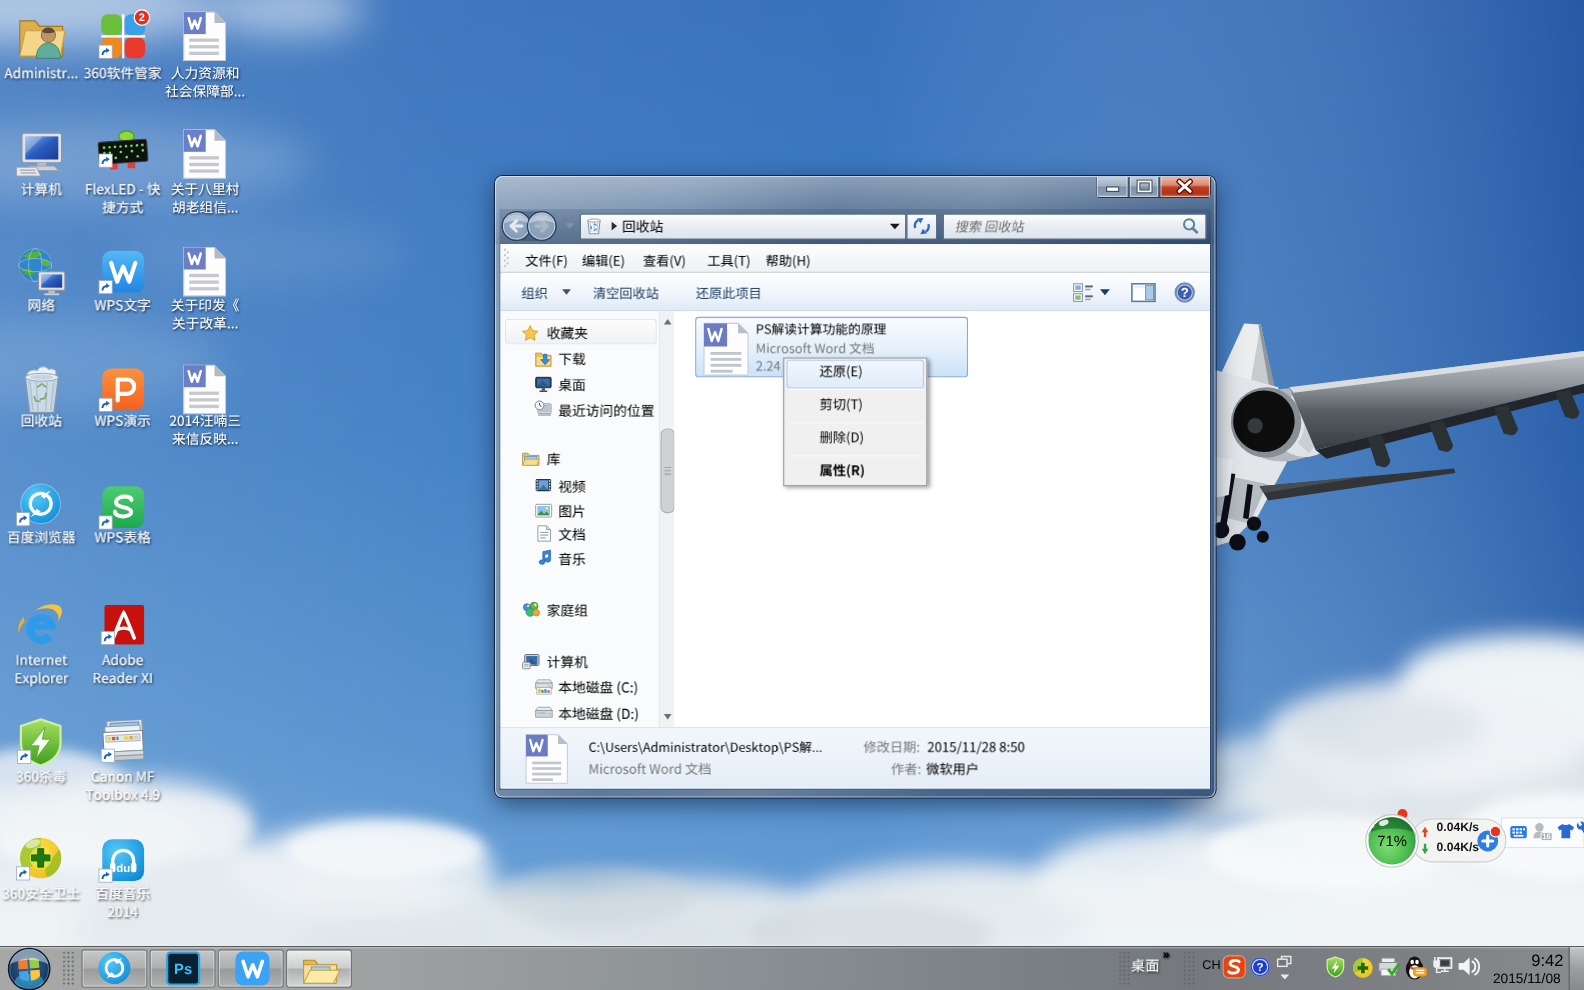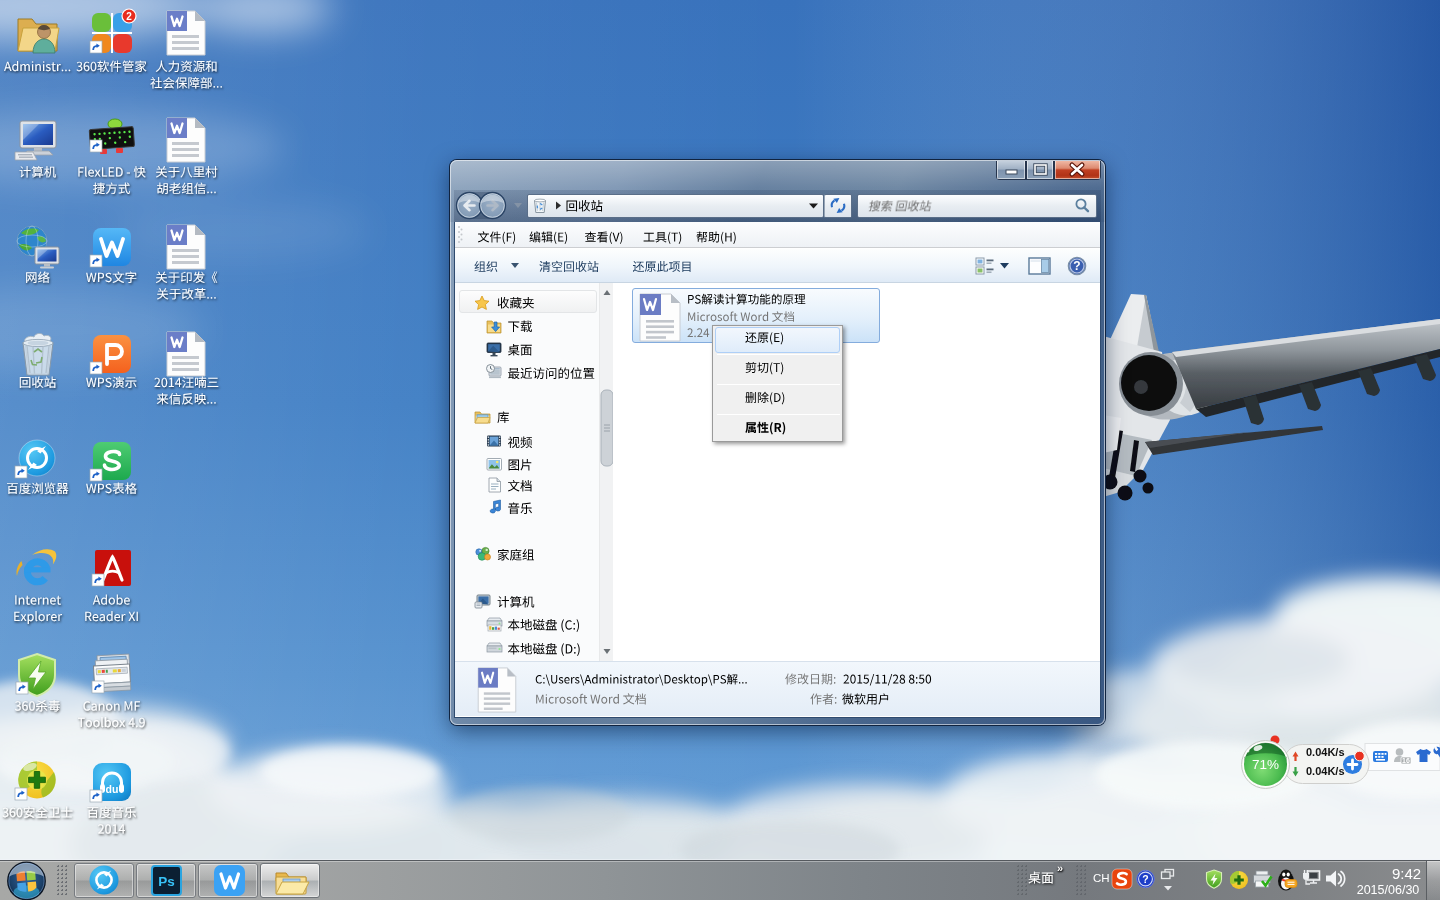--- a/index.html
+++ b/index.html
@@ -43,21 +43,21 @@
  background:linear-gradient(to right,#a7a8a6 0%,#a2a4a4 20%,#8f9497 42%,#7e8489 60%,#75797e 75%,#7e8184 90%,#8a8c8e 100%);
  border-top:1px solid #55595e;box-shadow:inset 0 1px 0 rgba(255,255,255,.35)}
 #tbar:before{content:"";position:absolute;left:0;top:-2px;width:1440px;height:1px;background:rgba(240,244,248,.6)}
 .tbtn{position:absolute;top:2px;width:60px;height:35px;border:1px solid #777b80;border-radius:3px;
  background:linear-gradient(to bottom,rgba(255,255,255,.38),rgba(255,255,255,.10) 48%,rgba(80,85,92,.14) 52%,rgba(255,255,255,.14));
  box-shadow:inset 0 0 0 1px rgba(255,255,255,.45)}
 .tbtn.on{background:linear-gradient(to bottom,rgba(255,255,255,.8),rgba(255,255,255,.45) 48%,rgba(190,200,208,.35) 52%,rgba(255,255,255,.55));border-color:#6e7378}
 .grip{position:absolute;top:4px;width:11px;height:32px;background-image:radial-gradient(circle at 1.2px 1.2px,#60646a .9px,rgba(0,0,0,0) 1px);background-size:4px 4px;background-position:0 0;opacity:.85}
 
 .lt{position:absolute;color:#000;font-size:12px;white-space:pre}
-.white{color:#ffffff}
+.white{color:#000000}
 .shad{text-shadow:0 1px 2px rgba(0,0,0,.9),1px 1px 2px rgba(0,0,0,.75)}
 </style></head>
 <body>
 <svg id="wall" width="1440" height="900" viewBox="0 0 1440 900">
 <defs>
 <linearGradient id="sky" x1="0" y1="0" x2="0" y2="1">
  <stop offset="0" stop-color="#3872bc"></stop>
         <stop offset=".45" stop-color="#3f7ec4"></stop>
  <stop offset=".75" stop-color="#5390ce"></stop>
         <stop offset="1" stop-color="#6ea4da"></stop>
@@ -954,16 +954,16 @@
 <path transform="translate(535.0 683.5)" d="M4.3 0.1C5.4 0.1 6.3 -0.3 6.9 -1.1L6.3 -1.7C5.8 -1.1 5.2 -0.8 4.4 -0.8C2.8 -0.8 1.8 -2.1 1.8 -4.2C1.8 -6.3 2.8 -7.6 4.4 -7.6C5.1 -7.6 5.7 -7.3 6.1 -6.9L6.7 -7.5C6.2 -8.1 5.4 -8.6 4.4 -8.6C2.3 -8.6 0.7 -6.9 0.7 -4.2C0.7 -1.5 2.2 0.1 4.3 0.1ZM8.9 -4.5C9.3 -4.5 9.7 -4.8 9.7 -5.3C9.7 -5.8 9.3 -6.1 8.9 -6.1C8.5 -6.1 8.2 -5.8 8.2 -5.3C8.2 -4.8 8.5 -4.5 8.9 -4.5ZM8.9 0.1C9.3 0.1 9.7 -0.2 9.7 -0.6C9.7 -1.1 9.3 -1.4 8.9 -1.4C8.5 -1.4 8.2 -1.1 8.2 -0.6C8.2 -0.2 8.5 0.1 8.9 0.1ZM14.1 2.1L14.9 2.1L11.5 -9.1L10.7 -9.1ZM19.2 0.1C20.9 0.1 22.2 -0.8 22.2 -3.5L22.2 -8.4L21.2 -8.4L21.2 -3.4C21.2 -1.4 20.3 -0.8 19.2 -0.8C18.1 -0.8 17.2 -1.4 17.2 -3.4L17.2 -8.4L16.2 -8.4L16.2 -3.5C16.2 -0.8 17.5 0.1 19.2 0.1ZM26 0.1C27.5 0.1 28.3 -0.7 28.3 -1.7C28.3 -2.9 27.3 -3.3 26.4 -3.6C25.7 -3.9 25 -4.1 25 -4.7C25 -5.2 25.4 -5.6 26.2 -5.6C26.8 -5.6 27.2 -5.3 27.6 -5L28.1 -5.7C27.7 -6.1 27 -6.4 26.2 -6.4C24.8 -6.4 24 -5.6 24 -4.6C24 -3.6 25 -3.2 25.9 -2.8C26.6 -2.6 27.3 -2.3 27.3 -1.6C27.3 -1.1 26.9 -0.7 26.1 -0.7C25.3 -0.7 24.8 -1 24.2 -1.4L23.7 -0.7C24.3 -0.2 25.1 0.1 26 0.1ZM32.3 0.1C33.1 0.1 33.8 -0.1 34.4 -0.5L34 -1.2C33.5 -0.9 33 -0.7 32.4 -0.7C31.2 -0.7 30.4 -1.5 30.3 -2.9L34.6 -2.9C34.6 -3 34.6 -3.2 34.6 -3.5C34.6 -5.3 33.7 -6.4 32.1 -6.4C30.7 -6.4 29.3 -5.2 29.3 -3.1C29.3 -1.1 30.6 0.1 32.3 0.1ZM30.3 -3.6C30.5 -4.9 31.2 -5.6 32.1 -5.6C33.1 -5.6 33.7 -4.9 33.7 -3.6ZM36.1 0L37.2 0L37.2 -4C37.6 -5.1 38.2 -5.5 38.8 -5.5C39 -5.5 39.2 -5.4 39.4 -5.4L39.6 -6.3C39.4 -6.4 39.2 -6.4 38.9 -6.4C38.2 -6.4 37.6 -5.9 37.1 -5.1L37.1 -5.1L37 -6.2L36.1 -6.2ZM42.2 0.1C43.7 0.1 44.5 -0.7 44.5 -1.7C44.5 -2.9 43.5 -3.3 42.6 -3.6C41.9 -3.9 41.3 -4.1 41.3 -4.7C41.3 -5.2 41.6 -5.6 42.4 -5.6C43 -5.6 43.4 -5.3 43.8 -5L44.3 -5.7C43.9 -6.1 43.2 -6.4 42.4 -6.4C41 -6.4 40.3 -5.6 40.3 -4.6C40.3 -3.6 41.2 -3.2 42.1 -2.8C42.8 -2.6 43.5 -2.3 43.5 -1.6C43.5 -1.1 43.1 -0.7 42.3 -0.7C41.5 -0.7 41 -1 40.4 -1.4L39.9 -0.7C40.5 -0.2 41.4 0.1 42.2 0.1ZM48.5 2.1L49.3 2.1L45.9 -9.1L45.1 -9.1ZM49.5 0L50.6 0L51.4 -2.6L54.5 -2.6L55.3 0L56.4 0L53.5 -8.4L52.3 -8.4ZM51.6 -3.4L52 -4.7C52.3 -5.7 52.6 -6.6 52.9 -7.6L52.9 -7.6C53.2 -6.6 53.5 -5.7 53.8 -4.7L54.2 -3.4ZM59.6 0.1C60.4 0.1 61 -0.3 61.5 -0.7L61.5 -0.7L61.6 0L62.5 0L62.5 -9.2L61.4 -9.2L61.4 -6.8L61.5 -5.7C61 -6.1 60.5 -6.4 59.7 -6.4C58.3 -6.4 57 -5.1 57 -3.1C57 -1 58.1 0.1 59.6 0.1ZM59.8 -0.7C58.8 -0.7 58.1 -1.6 58.1 -3.1C58.1 -4.6 58.9 -5.5 59.9 -5.5C60.4 -5.5 60.9 -5.3 61.4 -4.9L61.4 -1.6C60.9 -1 60.4 -0.7 59.8 -0.7ZM64.6 0L65.7 0L65.7 -4.5C66.2 -5.2 66.8 -5.5 67.2 -5.5C68 -5.5 68.4 -5 68.4 -3.8L68.4 0L69.4 0L69.4 -4.5C70 -5.2 70.5 -5.5 71 -5.5C71.8 -5.5 72.2 -5 72.2 -3.8L72.2 0L73.2 0L73.2 -4C73.2 -5.5 72.6 -6.4 71.3 -6.4C70.6 -6.4 69.9 -5.9 69.3 -5.2C69 -5.9 68.5 -6.4 67.6 -6.4C66.8 -6.4 66.2 -5.9 65.6 -5.3L65.6 -5.3L65.5 -6.2L64.6 -6.2ZM75.3 0L76.3 0L76.3 -6.2L75.3 -6.2ZM75.8 -7.5C76.2 -7.5 76.5 -7.8 76.5 -8.2C76.5 -8.6 76.2 -8.9 75.8 -8.9C75.4 -8.9 75.1 -8.6 75.1 -8.2C75.1 -7.8 75.4 -7.5 75.8 -7.5ZM78.4 0L79.5 0L79.5 -4.5C80.1 -5.2 80.5 -5.5 81.2 -5.5C82 -5.5 82.4 -5 82.4 -3.8L82.4 0L83.4 0L83.4 -4C83.4 -5.5 82.8 -6.4 81.5 -6.4C80.7 -6.4 80 -5.9 79.4 -5.3L79.4 -5.3L79.3 -6.2L78.4 -6.2ZM85.4 0L86.5 0L86.5 -6.2L85.4 -6.2ZM86 -7.5C86.4 -7.5 86.7 -7.8 86.7 -8.2C86.7 -8.6 86.4 -8.9 86 -8.9C85.6 -8.9 85.3 -8.6 85.3 -8.2C85.3 -7.8 85.6 -7.5 86 -7.5ZM90.2 0.1C91.7 0.1 92.5 -0.7 92.5 -1.7C92.5 -2.9 91.5 -3.3 90.6 -3.6C89.9 -3.9 89.3 -4.1 89.3 -4.7C89.3 -5.2 89.6 -5.6 90.4 -5.6C91 -5.6 91.4 -5.3 91.8 -5L92.3 -5.7C91.9 -6.1 91.2 -6.4 90.4 -6.4C89 -6.4 88.3 -5.6 88.3 -4.6C88.3 -3.6 89.2 -3.2 90.1 -2.8C90.8 -2.6 91.5 -2.3 91.5 -1.6C91.5 -1.1 91.1 -0.7 90.3 -0.7C89.5 -0.7 89 -1 88.4 -1.4L87.9 -0.7C88.5 -0.2 89.4 0.1 90.2 0.1ZM95.9 0.1C96.3 0.1 96.7 0 97.1 -0.1L96.9 -0.9C96.7 -0.8 96.4 -0.7 96.2 -0.7C95.5 -0.7 95.2 -1.1 95.2 -1.9L95.2 -5.4L96.9 -5.4L96.9 -6.2L95.2 -6.2L95.2 -8L94.3 -8L94.2 -6.2L93.2 -6.2L93.2 -5.4L94.2 -5.4L94.2 -1.9C94.2 -0.7 94.6 0.1 95.9 0.1ZM98.3 0L99.4 0L99.4 -4C99.8 -5.1 100.4 -5.5 100.9 -5.5C101.2 -5.5 101.3 -5.4 101.6 -5.4L101.8 -6.3C101.6 -6.4 101.4 -6.4 101.1 -6.4C100.4 -6.4 99.8 -5.9 99.3 -5.1L99.3 -5.1L99.2 -6.2L98.3 -6.2ZM104.2 0.1C105 0.1 105.7 -0.3 106.3 -0.7L106.3 -0.7L106.4 0L107.3 0L107.3 -3.8C107.3 -5.4 106.7 -6.4 105.1 -6.4C104.1 -6.4 103.2 -6 102.7 -5.6L103.1 -4.9C103.6 -5.2 104.2 -5.5 104.9 -5.5C106 -5.5 106.2 -4.8 106.2 -4C103.6 -3.7 102.4 -3 102.4 -1.6C102.4 -0.5 103.2 0.1 104.2 0.1ZM104.5 -0.7C103.9 -0.7 103.4 -1 103.4 -1.7C103.4 -2.5 104.1 -3 106.2 -3.3L106.2 -1.5C105.6 -1 105.1 -0.7 104.5 -0.7ZM111.2 0.1C111.6 0.1 112 0 112.4 -0.1L112.2 -0.9C112 -0.8 111.7 -0.7 111.5 -0.7C110.7 -0.7 110.5 -1.1 110.5 -1.9L110.5 -5.4L112.2 -5.4L112.2 -6.2L110.5 -6.2L110.5 -8L109.6 -8L109.5 -6.2L108.5 -6.2L108.5 -5.4L109.4 -5.4L109.4 -1.9C109.4 -0.7 109.9 0.1 111.2 0.1ZM116 0.1C117.6 0.1 118.9 -1 118.9 -3.1C118.9 -5.2 117.6 -6.4 116 -6.4C114.5 -6.4 113.1 -5.2 113.1 -3.1C113.1 -1 114.5 0.1 116 0.1ZM116 -0.7C114.9 -0.7 114.2 -1.7 114.2 -3.1C114.2 -4.6 114.9 -5.5 116 -5.5C117.1 -5.5 117.8 -4.6 117.8 -3.1C117.8 -1.7 117.1 -0.7 116 -0.7ZM120.6 0L121.6 0L121.6 -4C122 -5.1 122.7 -5.5 123.2 -5.5C123.5 -5.5 123.6 -5.4 123.8 -5.4L124 -6.3C123.8 -6.4 123.6 -6.4 123.3 -6.4C122.6 -6.4 122 -5.9 121.6 -5.1L121.5 -5.1L121.4 -6.2L120.6 -6.2ZM127.6 2.1L128.3 2.1L124.9 -9.1L124.1 -9.1ZM129.6 0L131.8 0C134.3 0 135.7 -1.6 135.7 -4.2C135.7 -6.9 134.3 -8.4 131.7 -8.4L129.6 -8.4ZM130.7 -0.9L130.7 -7.6L131.7 -7.6C133.6 -7.6 134.6 -6.4 134.6 -4.2C134.6 -2.1 133.6 -0.9 131.7 -0.9ZM140 0.1C140.8 0.1 141.5 -0.1 142 -0.5L141.7 -1.2C141.2 -0.9 140.7 -0.7 140.1 -0.7C138.9 -0.7 138.1 -1.5 138 -2.9L142.2 -2.9C142.3 -3 142.3 -3.2 142.3 -3.5C142.3 -5.3 141.4 -6.4 139.8 -6.4C138.4 -6.4 137 -5.2 137 -3.1C137 -1.1 138.3 0.1 140 0.1ZM138 -3.6C138.1 -4.9 138.9 -5.6 139.8 -5.6C140.8 -5.6 141.4 -4.9 141.4 -3.6ZM145.5 0.1C146.9 0.1 147.7 -0.7 147.7 -1.7C147.7 -2.9 146.7 -3.3 145.8 -3.6C145.1 -3.9 144.5 -4.1 144.5 -4.7C144.5 -5.2 144.8 -5.6 145.6 -5.6C146.2 -5.6 146.6 -5.3 147.1 -5L147.6 -5.7C147.1 -6.1 146.4 -6.4 145.6 -6.4C144.3 -6.4 143.5 -5.6 143.5 -4.6C143.5 -3.6 144.4 -3.2 145.3 -2.8C146 -2.6 146.7 -2.3 146.7 -1.6C146.7 -1.1 146.3 -0.7 145.5 -0.7C144.7 -0.7 144.2 -1 143.6 -1.4L143.1 -0.7C143.7 -0.2 144.6 0.1 145.5 0.1ZM149.2 0L150.2 0L150.2 -1.6L151.4 -3L153.2 0L154.4 0L152 -3.7L154.1 -6.2L152.9 -6.2L150.3 -3L150.2 -3L150.2 -9.2L149.2 -9.2ZM157.5 0.1C157.9 0.1 158.3 0 158.7 -0.1L158.5 -0.9C158.3 -0.8 158 -0.7 157.7 -0.7C157 -0.7 156.8 -1.1 156.8 -1.9L156.8 -5.4L158.5 -5.4L158.5 -6.2L156.8 -6.2L156.8 -8L155.9 -8L155.8 -6.2L154.8 -6.2L154.8 -5.4L155.7 -5.4L155.7 -1.9C155.7 -0.7 156.2 0.1 157.5 0.1ZM162.3 0.1C163.8 0.1 165.2 -1 165.2 -3.1C165.2 -5.2 163.8 -6.4 162.3 -6.4C160.8 -6.4 159.4 -5.2 159.4 -3.1C159.4 -1 160.8 0.1 162.3 0.1ZM162.3 -0.7C161.2 -0.7 160.5 -1.7 160.5 -3.1C160.5 -4.6 161.2 -5.5 162.3 -5.5C163.4 -5.5 164.1 -4.6 164.1 -3.1C164.1 -1.7 163.4 -0.7 162.3 -0.7ZM166.9 2.6L167.9 2.6L167.9 0.5L167.9 -0.6C168.4 -0.1 169 0.1 169.6 0.1C171 0.1 172.3 -1.1 172.3 -3.2C172.3 -5.2 171.4 -6.4 169.8 -6.4C169.1 -6.4 168.4 -6 167.8 -5.5L167.8 -5.5L167.7 -6.2L166.9 -6.2ZM169.4 -0.7C169 -0.7 168.5 -0.9 167.9 -1.4L167.9 -4.7C168.5 -5.2 169.1 -5.5 169.6 -5.5C170.8 -5.5 171.2 -4.6 171.2 -3.2C171.2 -1.7 170.5 -0.7 169.4 -0.7ZM176.5 2.1L177.3 2.1L173.9 -9.1L173.1 -9.1ZM178.6 0L179.7 0L179.7 -3.4L181 -3.4C182.9 -3.4 184.1 -4.2 184.1 -6C184.1 -7.8 182.9 -8.4 181 -8.4L178.6 -8.4ZM179.7 -4.2L179.7 -7.6L180.9 -7.6C182.3 -7.6 183.1 -7.2 183.1 -6C183.1 -4.7 182.4 -4.2 180.9 -4.2ZM188.2 0.1C190 0.1 191.1 -0.9 191.1 -2.2C191.1 -3.5 190.3 -4.1 189.3 -4.5L188.1 -5C187.5 -5.3 186.7 -5.6 186.7 -6.4C186.7 -7.2 187.4 -7.6 188.3 -7.6C189.1 -7.6 189.7 -7.3 190.2 -6.9L190.8 -7.5C190.2 -8.2 189.3 -8.6 188.3 -8.6C186.8 -8.6 185.7 -7.6 185.7 -6.3C185.7 -5.1 186.6 -4.5 187.4 -4.2L188.6 -3.7C189.4 -3.3 190 -3 190 -2.2C190 -1.3 189.3 -0.8 188.2 -0.8C187.3 -0.8 186.5 -1.2 185.9 -1.8L185.3 -1.1C186 -0.3 187 0.1 188.2 0.1ZM194.6 -6.1L194.6 -4.7L193.6 -4.7L193.6 -6.1ZM195.2 -6.1L196.2 -6.1L196.2 -4.7L195.2 -4.7ZM193.4 -6.7C193.6 -7.1 193.8 -7.5 194 -7.9L195.5 -7.9C195.4 -7.5 195.2 -7.1 195 -6.7ZM193.7 -9.7C193.4 -8.3 192.8 -6.9 191.9 -6C192.1 -5.9 192.4 -5.6 192.6 -5.5L192.8 -5.8L192.8 -3.7C192.8 -2.4 192.7 -0.7 192 0.6C192.1 0.6 192.5 0.8 192.6 1C193.1 0.2 193.3 -0.8 193.5 -1.8L194.6 -1.8L194.6 0.3L195.2 0.3L195.2 -1.8L196.2 -1.8L196.2 -0.1C196.2 0 196.2 0.1 196.1 0.1C196 0.1 195.6 0.1 195.3 0.1C195.4 0.3 195.5 0.6 195.5 0.8C196.1 0.8 196.4 0.8 196.7 0.7C196.9 0.5 197 0.3 197 -0.1L197 -6.7L195.8 -6.7C196 -7.2 196.3 -7.8 196.5 -8.3L196 -8.7L195.8 -8.6L194.3 -8.6C194.4 -8.9 194.4 -9.2 194.5 -9.5ZM194.6 -4L194.6 -2.5L193.5 -2.5C193.5 -2.9 193.6 -3.3 193.6 -3.7L193.6 -4ZM195.2 -4L196.2 -4L196.2 -2.5L195.2 -2.5ZM198.3 -5.3C198.1 -4.3 197.7 -3.4 197.2 -2.7C197.4 -2.6 197.8 -2.4 197.9 -2.3C198.1 -2.7 198.3 -3 198.5 -3.5L199.8 -3.5L199.8 -2.1L197.4 -2.1L197.4 -1.3L199.8 -1.3L199.8 0.9L200.6 0.9L200.6 -1.3L202.6 -1.3L202.6 -2.1L200.6 -2.1L200.6 -3.5L202.3 -3.5L202.3 -4.2L200.6 -4.2L200.6 -5.3L199.8 -5.3L199.8 -4.2L198.8 -4.2C198.9 -4.5 199 -4.8 199 -5.2ZM197.4 -9.1L197.4 -8.3L199 -8.3C198.8 -7.3 198.4 -6.3 197.2 -5.8C197.4 -5.7 197.6 -5.4 197.7 -5.2C199 -5.9 199.6 -7 199.8 -8.3L201.5 -8.3C201.4 -7 201.3 -6.5 201.2 -6.3C201.1 -6.2 201 -6.2 200.8 -6.2C200.7 -6.2 200.3 -6.2 199.8 -6.3C199.9 -6.1 200 -5.8 200 -5.5C200.5 -5.5 201 -5.5 201.2 -5.5C201.5 -5.6 201.7 -5.6 201.8 -5.8C202.1 -6.1 202.2 -6.8 202.3 -8.8C202.3 -8.9 202.3 -9.1 202.3 -9.1ZM204.7 0.1C205.1 0.1 205.4 -0.2 205.4 -0.6C205.4 -1.1 205.1 -1.4 204.7 -1.4C204.2 -1.4 203.9 -1.1 203.9 -0.6C203.9 -0.2 204.2 0.1 204.7 0.1ZM207.9 0.1C208.3 0.1 208.6 -0.2 208.6 -0.6C208.6 -1.1 208.3 -1.4 207.9 -1.4C207.4 -1.4 207.1 -1.1 207.1 -0.6C207.1 -0.2 207.4 0.1 207.9 0.1ZM211.1 0.1C211.5 0.1 211.8 -0.2 211.8 -0.6C211.8 -1.1 211.5 -1.4 211.1 -1.4C210.6 -1.4 210.3 -1.1 210.3 -0.6C210.3 -0.2 210.6 0.1 211.1 0.1Z" fill="#000"></path>
 <path transform="translate(535.0 703.5)" d="M1.2 0L2.2 0L2.2 -4.9C2.2 -5.6 2.1 -6.7 2.1 -7.5L2.1 -7.5L2.8 -5.5L4.5 -0.9L5.2 -0.9L6.9 -5.5L7.6 -7.5L7.6 -7.5C7.6 -6.7 7.5 -5.6 7.5 -4.9L7.5 0L8.5 0L8.5 -8.8L7.2 -8.8L5.5 -4.1C5.3 -3.5 5.1 -2.9 4.9 -2.3L4.9 -2.3C4.6 -2.9 4.5 -3.5 4.2 -4.1L2.5 -8.8L1.2 -8.8ZM10.8 0L12 0L12 -6.5L10.8 -6.5ZM11.4 -7.9C11.8 -7.9 12.1 -8.1 12.1 -8.6C12.1 -9 11.8 -9.3 11.4 -9.3C11 -9.3 10.7 -9 10.7 -8.6C10.7 -8.1 11 -7.9 11.4 -7.9ZM16.7 0.2C17.5 0.2 18.2 -0.2 18.8 -0.7L18.3 -1.4C17.9 -1 17.4 -0.8 16.8 -0.8C15.6 -0.8 14.8 -1.8 14.8 -3.3C14.8 -4.8 15.7 -5.8 16.8 -5.8C17.4 -5.8 17.8 -5.5 18.1 -5.2L18.7 -5.9C18.2 -6.3 17.7 -6.7 16.8 -6.7C15.1 -6.7 13.7 -5.4 13.7 -3.3C13.7 -1.1 15 0.2 16.7 0.2ZM20.3 0L21.4 0L21.4 -4.2C21.8 -5.3 22.5 -5.7 23 -5.7C23.3 -5.7 23.4 -5.7 23.6 -5.6L23.8 -6.5C23.6 -6.6 23.4 -6.7 23.1 -6.7C22.4 -6.7 21.8 -6.2 21.3 -5.3L21.3 -5.3L21.2 -6.5L20.3 -6.5ZM27.5 0.2C29.1 0.2 30.5 -1.1 30.5 -3.3C30.5 -5.4 29.1 -6.7 27.5 -6.7C25.9 -6.7 24.4 -5.4 24.4 -3.3C24.4 -1.1 25.9 0.2 27.5 0.2ZM27.5 -0.8C26.3 -0.8 25.6 -1.8 25.6 -3.3C25.6 -4.8 26.3 -5.8 27.5 -5.8C28.6 -5.8 29.4 -4.8 29.4 -3.3C29.4 -1.8 28.6 -0.8 27.5 -0.8ZM33.9 0.2C35.4 0.2 36.3 -0.7 36.3 -1.8C36.3 -3 35.2 -3.4 34.3 -3.8C33.6 -4 32.9 -4.3 32.9 -4.9C32.9 -5.4 33.3 -5.8 34.1 -5.8C34.7 -5.8 35.1 -5.6 35.6 -5.3L36.1 -5.9C35.6 -6.3 34.9 -6.7 34.1 -6.7C32.7 -6.7 31.8 -5.9 31.8 -4.8C31.8 -3.7 32.8 -3.3 33.7 -3C34.5 -2.7 35.2 -2.4 35.2 -1.7C35.2 -1.2 34.8 -0.7 33.9 -0.7C33.2 -0.7 32.6 -1 32 -1.5L31.5 -0.7C32.1 -0.2 33 0.2 33.9 0.2ZM40.3 0.2C41.9 0.2 43.4 -1.1 43.4 -3.3C43.4 -5.4 41.9 -6.7 40.3 -6.7C38.7 -6.7 37.3 -5.4 37.3 -3.3C37.3 -1.1 38.7 0.2 40.3 0.2ZM40.3 -0.8C39.2 -0.8 38.5 -1.8 38.5 -3.3C38.5 -4.8 39.2 -5.8 40.3 -5.8C41.5 -5.8 42.2 -4.8 42.2 -3.3C42.2 -1.8 41.5 -0.8 40.3 -0.8ZM44.4 -5.6L45.3 -5.6L45.3 0L46.4 0L46.4 -5.6L47.7 -5.6L47.7 -6.5L46.4 -6.5L46.4 -7.5C46.4 -8.4 46.7 -8.8 47.3 -8.8C47.5 -8.8 47.8 -8.8 48 -8.7L48.3 -9.5C48 -9.6 47.6 -9.7 47.2 -9.7C45.9 -9.7 45.3 -8.9 45.3 -7.6L45.3 -6.5L44.4 -6.5ZM51 0.2C51.4 0.2 51.9 0 52.2 -0.1L52 -0.9C51.8 -0.8 51.5 -0.7 51.3 -0.7C50.5 -0.7 50.3 -1.2 50.3 -2L50.3 -5.6L52 -5.6L52 -6.5L50.3 -6.5L50.3 -8.4L49.4 -8.4L49.2 -6.5L48.2 -6.5L48.2 -5.6L49.2 -5.6L49.2 -2C49.2 -0.7 49.6 0.2 51 0.2ZM57.3 0L58.6 0L59.9 -5.3C60 -6 60.2 -6.6 60.3 -7.3L60.4 -7.3C60.5 -6.6 60.7 -6 60.8 -5.3L62.1 0L63.5 0L65.3 -8.8L64.2 -8.8L63.3 -4C63.1 -3.1 63 -2.1 62.8 -1.2L62.7 -1.2C62.5 -2.1 62.3 -3.1 62.1 -4L60.9 -8.8L59.9 -8.8L58.7 -4C58.5 -3.1 58.2 -2.1 58 -1.2L58 -1.2C57.8 -2.1 57.6 -3.1 57.5 -4L56.5 -8.8L55.4 -8.8ZM69.3 0.2C70.9 0.2 72.3 -1.1 72.3 -3.3C72.3 -5.4 70.9 -6.7 69.3 -6.7C67.7 -6.7 66.3 -5.4 66.3 -3.3C66.3 -1.1 67.7 0.2 69.3 0.2ZM69.3 -0.8C68.1 -0.8 67.4 -1.8 67.4 -3.3C67.4 -4.8 68.1 -5.8 69.3 -5.8C70.4 -5.8 71.2 -4.8 71.2 -3.3C71.2 -1.8 70.4 -0.8 69.3 -0.8ZM74 0L75.1 0L75.1 -4.2C75.5 -5.3 76.2 -5.7 76.7 -5.7C77 -5.7 77.2 -5.7 77.4 -5.6L77.6 -6.5C77.4 -6.6 77.2 -6.7 76.9 -6.7C76.2 -6.7 75.5 -6.2 75 -5.3L75 -5.3L74.9 -6.5L74 -6.5ZM80.9 0.2C81.7 0.2 82.4 -0.3 82.9 -0.8L82.9 -0.8L83 0L83.9 0L83.9 -9.6L82.8 -9.6L82.8 -7L82.8 -5.9C82.3 -6.4 81.8 -6.7 81 -6.7C79.5 -6.7 78.2 -5.4 78.2 -3.3C78.2 -1.1 79.2 0.2 80.9 0.2ZM81.1 -0.8C80 -0.8 79.3 -1.7 79.3 -3.3C79.3 -4.8 80.2 -5.8 81.2 -5.8C81.7 -5.8 82.2 -5.6 82.8 -5.1L82.8 -1.7C82.2 -1.1 81.7 -0.8 81.1 -0.8ZM92.8 -9.9C93.1 -9.3 93.5 -8.5 93.6 -8L94.6 -8.3C94.5 -8.8 94.1 -9.6 93.7 -10.2ZM88.3 -8L88.3 -7.1L90.2 -7.1C90.9 -5.3 91.8 -3.7 93 -2.4C91.7 -1.3 90.1 -0.5 88.1 0.1C88.3 0.3 88.6 0.7 88.7 0.9C90.7 0.3 92.4 -0.6 93.7 -1.8C95.1 -0.6 96.7 0.3 98.7 0.9C98.8 0.6 99.1 0.2 99.3 0C97.4 -0.4 95.7 -1.3 94.4 -2.4C95.6 -3.6 96.5 -5.2 97.2 -7.1L99.1 -7.1L99.1 -8ZM93.7 -3C92.6 -4.2 91.7 -5.5 91.1 -7.1L96.2 -7.1C95.6 -5.5 94.8 -4.1 93.7 -3ZM109.9 -9.3C109.6 -8.4 109.1 -7.2 108.7 -6.4L109.4 -6.2C109.9 -6.9 110.4 -8.1 110.8 -9.1ZM104.4 -9C104.8 -8.1 105.3 -7 105.5 -6.3L106.3 -6.6C106.1 -7.3 105.6 -8.4 105.2 -9.3ZM102 -10.1L102 -7.5L100.2 -7.5L100.2 -6.7L101.9 -6.7C101.5 -5 100.7 -3.1 100 -2.1C100.1 -1.9 100.4 -1.5 100.5 -1.3C101 -2.1 101.6 -3.4 102 -4.8L102 0.9L102.9 0.9L102.9 -5.1C103.2 -4.5 103.7 -3.7 103.8 -3.3L104.4 -4C104.2 -4.4 103.2 -5.8 102.9 -6.2L102.9 -6.7L104.4 -6.7L104.4 -7.5L102.9 -7.5L102.9 -10.1ZM104.1 -0.8L104.1 0.1L109.8 0.1L109.8 0.9L110.7 0.9L110.7 -5.7L108 -5.7L108 -10L107.1 -10L107.1 -5.7L104.4 -5.7L104.4 -4.8L109.8 -4.8L109.8 -3.2L104.5 -3.2L104.5 -2.4L109.8 -2.4L109.8 -0.8Z" fill="#757575"></path>
 <path transform="translate(785.0 683.5)" d="M8.4 -4.6C7.7 -4 6.5 -3.4 5.4 -3.1C5.6 -3 5.8 -2.8 6 -2.6C7.1 -3 8.3 -3.6 9.1 -4.3ZM9.5 -3.4C8.7 -2.6 7.1 -1.9 5.6 -1.6C5.8 -1.4 6 -1.1 6.1 -1C7.7 -1.4 9.3 -2.1 10.2 -3.2ZM10.6 -2.1C9.6 -0.9 7.4 -0.1 5 0.2C5.1 0.4 5.3 0.7 5.4 0.9C8 0.5 10.2 -0.4 11.4 -1.8ZM3.7 -6.7L3.7 -0.9L4.4 -0.9L4.4 -6.7ZM6.6 -8L10 -8C9.6 -7.4 9 -6.8 8.3 -6.3C7.6 -6.8 7 -7.4 6.6 -8ZM6.8 -10.1C6.3 -8.8 5.4 -7.5 4.4 -6.7C4.6 -6.6 5 -6.4 5.1 -6.2C5.5 -6.6 5.9 -6.9 6.2 -7.4C6.5 -6.9 7 -6.4 7.6 -5.9C6.6 -5.4 5.5 -5.1 4.5 -4.9C4.6 -4.7 4.8 -4.4 4.9 -4.2C6.1 -4.5 7.3 -4.8 8.3 -5.4C9.1 -4.9 10 -4.5 11.2 -4.3C11.3 -4.5 11.5 -4.8 11.7 -5C10.6 -5.2 9.8 -5.5 9 -5.9C9.9 -6.6 10.7 -7.4 11.1 -8.5L10.6 -8.8L10.5 -8.8L7.1 -8.8C7.3 -9.1 7.5 -9.5 7.6 -9.9ZM2.8 -10C2.2 -8.1 1.3 -6.3 0.2 -5.1C0.4 -4.9 0.6 -4.4 0.7 -4.2C1.1 -4.7 1.5 -5.2 1.8 -5.8L1.8 1L2.7 1L2.7 -7.4C3.1 -8.1 3.4 -9 3.6 -9.8ZM19.2 -7L21.7 -7C21.4 -5.4 21.1 -4.1 20.5 -3C19.9 -4.1 19.5 -5.5 19.2 -6.9ZM12.9 -9.2L12.9 -8.4L16.3 -8.4L16.3 -5.8L13.1 -5.8L13.1 -1.2C13.1 -0.8 12.9 -0.6 12.7 -0.6C12.9 -0.3 13 0.1 13.1 0.4C13.3 0.2 13.8 -0.1 17.3 -1.4C17.2 -1.6 17.2 -2 17.2 -2.3L14 -1.1L14 -4.9L17.1 -4.9L17.1 -4.8C17.3 -4.7 17.6 -4.4 17.8 -4.2C18.1 -4.6 18.4 -5.1 18.6 -5.6C19 -4.3 19.4 -3.2 19.9 -2.2C19.2 -1.2 18.3 -0.4 17 0.2C17.2 0.4 17.4 0.8 17.5 1C18.8 0.4 19.7 -0.4 20.5 -1.3C21.1 -0.4 22 0.4 23 0.9C23.1 0.7 23.4 0.3 23.6 0.1C22.5 -0.3 21.7 -1.1 21 -2.1C21.8 -3.4 22.3 -5 22.6 -7L23.4 -7L23.4 -7.9L19.5 -7.9C19.7 -8.5 19.9 -9.2 20 -9.9L19.2 -10.1C18.8 -8.1 18.1 -6.2 17.2 -5L17.2 -9.2ZM27 -4.2L33 -4.2L33 -0.9L27 -0.9ZM27 -5.1L27 -8.4L33 -8.4L33 -5.1ZM26.1 -9.3L26.1 0.8L27 0.8L27 0L33 0L33 0.8L34 0.8L34 -9.3ZM38.1 -1.7C37.8 -0.9 37.1 -0.1 36.5 0.4C36.7 0.6 37 0.8 37.2 1C37.9 0.4 38.6 -0.6 39 -1.5ZM39.9 -1.3C40.3 -0.8 40.9 0 41.1 0.5L41.8 0.1C41.6 -0.4 41 -1.2 40.5 -1.7ZM46.3 -8.7L46.3 -6.7L43.8 -6.7L43.8 -8.7ZM43 -9.5L43 -5.1C43 -3.4 42.9 -1.1 41.9 0.5C42.1 0.6 42.4 0.9 42.6 1C43.3 -0.1 43.6 -1.7 43.7 -3.1L46.3 -3.1L46.3 -0.2C46.3 -0 46.2 0 46 0C45.8 0.1 45.2 0.1 44.6 0C44.7 0.3 44.8 0.7 44.9 0.9C45.8 0.9 46.3 0.9 46.7 0.7C47 0.6 47.1 0.3 47.1 -0.2L47.1 -9.5ZM46.3 -5.9L46.3 -3.9L43.8 -3.9C43.8 -4.4 43.8 -4.8 43.8 -5.1L43.8 -5.9ZM40.6 -9.9L40.6 -8.5L38.5 -8.5L38.5 -9.9L37.6 -9.9L37.6 -8.5L36.6 -8.5L36.6 -7.7L37.6 -7.7L37.6 -2.8L36.5 -2.8L36.5 -2L42.4 -2L42.4 -2.8L41.5 -2.8L41.5 -7.7L42.4 -7.7L42.4 -8.5L41.5 -8.5L41.5 -9.9ZM38.5 -7.7L40.6 -7.7L40.6 -6.6L38.5 -6.6ZM38.5 -5.9L40.6 -5.9L40.6 -4.7L38.5 -4.7ZM38.5 -4L40.6 -4L40.6 -2.8L38.5 -2.8ZM49.7 -4.7C50.1 -4.7 50.5 -5 50.5 -5.5C50.5 -6 50.1 -6.4 49.7 -6.4C49.2 -6.4 48.9 -6 48.9 -5.5C48.9 -5 49.2 -4.7 49.7 -4.7ZM49.7 0.2C50.1 0.2 50.5 -0.2 50.5 -0.7C50.5 -1.2 50.1 -1.5 49.7 -1.5C49.2 -1.5 48.9 -1.2 48.9 -0.7C48.9 -0.2 49.2 0.2 49.7 0.2Z" fill="#757575"></path>
 <path transform="translate(843.0 683.5)" d="M0.5 0L6.1 0L6.1 -0.9L3.6 -0.9C3.2 -0.9 2.6 -0.9 2.2 -0.9C4.2 -2.8 5.6 -4.6 5.6 -6.4C5.6 -7.9 4.6 -9 3.1 -9C2 -9 1.2 -8.4 0.5 -7.7L1.1 -7C1.6 -7.6 2.2 -8.1 2.9 -8.1C4 -8.1 4.6 -7.3 4.6 -6.3C4.6 -4.8 3.3 -3.1 0.5 -0.6ZM10 0.2C11.7 0.2 12.7 -1.4 12.7 -4.4C12.7 -7.5 11.7 -9 10 -9C8.3 -9 7.3 -7.5 7.3 -4.4C7.3 -1.4 8.3 0.2 10 0.2ZM10 -0.7C9 -0.7 8.3 -1.8 8.3 -4.4C8.3 -7 9 -8.1 10 -8.1C11 -8.1 11.7 -7 11.7 -4.4C11.7 -1.8 11 -0.7 10 -0.7ZM14.4 0L19.2 0L19.2 -0.9L17.4 -0.9L17.4 -8.8L16.6 -8.8C16.1 -8.5 15.6 -8.3 14.8 -8.2L14.8 -7.5L16.3 -7.5L16.3 -0.9L14.4 -0.9ZM23.1 0.2C24.6 0.2 26 -0.9 26 -2.9C26 -4.8 24.8 -5.7 23.4 -5.7C22.8 -5.7 22.4 -5.5 22 -5.3L22.3 -7.9L25.6 -7.9L25.6 -8.8L21.3 -8.8L21 -4.7L21.6 -4.3C22.1 -4.7 22.5 -4.8 23.1 -4.8C24.2 -4.8 24.9 -4.1 24.9 -2.8C24.9 -1.5 24.1 -0.8 23 -0.8C22 -0.8 21.3 -1.2 20.9 -1.7L20.3 -1C20.9 -0.4 21.7 0.2 23.1 0.2ZM26.8 2.1L27.6 2.1L31.2 -9.5L30.4 -9.5ZM32.4 0L37.2 0L37.2 -0.9L35.5 -0.9L35.5 -8.8L34.6 -8.8C34.1 -8.5 33.6 -8.3 32.8 -8.2L32.8 -7.5L34.4 -7.5L34.4 -0.9L32.4 -0.9ZM39.1 0L43.9 0L43.9 -0.9L42.1 -0.9L42.1 -8.8L41.3 -8.8C40.8 -8.5 40.2 -8.3 39.5 -8.2L39.5 -7.5L41 -7.5L41 -0.9L39.1 -0.9ZM44.8 2.1L45.6 2.1L49.2 -9.5L48.4 -9.5ZM49.9 0L55.4 0L55.4 -0.9L53 -0.9C52.5 -0.9 52 -0.9 51.6 -0.9C53.6 -2.8 55 -4.6 55 -6.4C55 -7.9 54 -9 52.4 -9C51.3 -9 50.6 -8.4 49.8 -7.7L50.5 -7C51 -7.6 51.6 -8.1 52.3 -8.1C53.4 -8.1 53.9 -7.3 53.9 -6.3C53.9 -4.8 52.7 -3.1 49.9 -0.6ZM59.4 0.2C61 0.2 62.1 -0.8 62.1 -2.1C62.1 -3.3 61.4 -4 60.7 -4.4L60.7 -4.5C61.2 -4.9 61.8 -5.7 61.8 -6.6C61.8 -8 60.9 -8.9 59.4 -8.9C58 -8.9 57 -8 57 -6.7C57 -5.8 57.6 -5.1 58.2 -4.7L58.2 -4.6C57.4 -4.2 56.6 -3.4 56.6 -2.2C56.6 -0.8 57.8 0.2 59.4 0.2ZM60 -4.8C58.9 -5.2 58 -5.7 58 -6.7C58 -7.5 58.6 -8.1 59.4 -8.1C60.3 -8.1 60.9 -7.4 60.9 -6.6C60.9 -5.9 60.6 -5.3 60 -4.8ZM59.4 -0.7C58.3 -0.7 57.6 -1.3 57.6 -2.3C57.6 -3.1 58.1 -3.8 58.8 -4.3C60 -3.8 61.1 -3.3 61.1 -2.1C61.1 -1.3 60.4 -0.7 59.4 -0.7ZM68.7 0.2C70.4 0.2 71.5 -0.8 71.5 -2.1C71.5 -3.3 70.8 -4 70 -4.4L70 -4.5C70.5 -4.9 71.2 -5.7 71.2 -6.6C71.2 -8 70.3 -8.9 68.8 -8.9C67.4 -8.9 66.3 -8 66.3 -6.7C66.3 -5.8 66.9 -5.1 67.5 -4.7L67.5 -4.6C66.7 -4.2 65.9 -3.4 65.9 -2.2C65.9 -0.8 67.1 0.2 68.7 0.2ZM69.3 -4.8C68.3 -5.2 67.3 -5.7 67.3 -6.7C67.3 -7.5 67.9 -8.1 68.7 -8.1C69.7 -8.1 70.2 -7.4 70.2 -6.6C70.2 -5.9 69.9 -5.3 69.3 -4.8ZM68.7 -0.7C67.7 -0.7 66.9 -1.3 66.9 -2.3C66.9 -3.1 67.4 -3.8 68.1 -4.3C69.4 -3.8 70.4 -3.3 70.4 -2.1C70.4 -1.3 69.8 -0.7 68.7 -0.7ZM73.7 -4.7C74.1 -4.7 74.5 -5 74.5 -5.5C74.5 -6 74.1 -6.4 73.7 -6.4C73.3 -6.4 72.9 -6 72.9 -5.5C72.9 -5 73.3 -4.7 73.7 -4.7ZM73.7 0.2C74.1 0.2 74.5 -0.2 74.5 -0.7C74.5 -1.2 74.1 -1.5 73.7 -1.5C73.3 -1.5 72.9 -1.2 72.9 -0.7C72.9 -0.2 73.3 0.2 73.7 0.2ZM78.5 0.2C80 0.2 81.4 -0.9 81.4 -2.9C81.4 -4.8 80.2 -5.7 78.7 -5.7C78.2 -5.7 77.8 -5.5 77.4 -5.3L77.7 -7.9L81 -7.9L81 -8.8L76.7 -8.8L76.4 -4.7L77 -4.3C77.5 -4.7 77.9 -4.8 78.5 -4.8C79.6 -4.8 80.3 -4.1 80.3 -2.8C80.3 -1.5 79.5 -0.8 78.4 -0.8C77.4 -0.8 76.7 -1.2 76.2 -1.7L75.7 -1C76.3 -0.4 77.1 0.2 78.5 0.2ZM85.4 0.2C87 0.2 88.1 -1.4 88.1 -4.4C88.1 -7.5 87 -9 85.4 -9C83.7 -9 82.6 -7.5 82.6 -4.4C82.6 -1.4 83.7 0.2 85.4 0.2ZM85.4 -0.7C84.4 -0.7 83.7 -1.8 83.7 -4.4C83.7 -7 84.4 -8.1 85.4 -8.1C86.4 -8.1 87 -7 87 -4.4C87 -1.8 86.4 -0.7 85.4 -0.7Z" fill="#000"></path>
 <path transform="translate(810.0 703.5)" d="M6.3 -9.9C5.7 -8.2 4.7 -6.4 3.7 -5.3C3.9 -5.2 4.2 -4.8 4.4 -4.7C5 -5.4 5.6 -6.2 6.1 -7.2L6.9 -7.2L6.9 0.9L7.8 0.9L7.8 -2L11.4 -2L11.4 -2.8L7.8 -2.8L7.8 -4.6L11.3 -4.6L11.3 -5.5L7.8 -5.5L7.8 -7.2L11.5 -7.2L11.5 -8.1L6.5 -8.1C6.8 -8.6 7 -9.2 7.2 -9.7ZM3.4 -10C2.7 -8.2 1.6 -6.4 0.4 -5.2C0.6 -5 0.9 -4.5 1 -4.3C1.4 -4.8 1.8 -5.2 2.1 -5.8L2.1 0.9L3 0.9L3 -7.2C3.5 -8 3.9 -8.9 4.3 -9.8ZM22 -9.7C21.6 -9.1 21.2 -8.6 20.7 -8.1L20.7 -8.6L17.7 -8.6L17.7 -10.1L16.8 -10.1L16.8 -8.6L13.7 -8.6L13.7 -7.8L16.8 -7.8L16.8 -6.2L12.6 -6.2L12.6 -5.4L17.4 -5.4C15.8 -4.4 14.1 -3.6 12.4 -3C12.6 -2.8 12.8 -2.5 13 -2.3C13.7 -2.6 14.4 -2.9 15.2 -3.2L15.2 1L16.1 1L16.1 0.6L21 0.6L21 0.9L21.9 0.9L21.9 -4.2L16.9 -4.2C17.6 -4.5 18.2 -5 18.8 -5.4L23.4 -5.4L23.4 -6.2L19.9 -6.2C21 -7.1 22 -8.1 22.8 -9.3ZM17.7 -6.2L17.7 -7.8L20.4 -7.8C19.8 -7.2 19.2 -6.7 18.5 -6.2ZM16.1 -1.5L21 -1.5L21 -0.2L16.1 -0.2ZM16.1 -2.2L16.1 -3.4L21 -3.4L21 -2.2ZM25.7 -4.7C26.1 -4.7 26.5 -5 26.5 -5.5C26.5 -6 26.1 -6.4 25.7 -6.4C25.2 -6.4 24.9 -6 24.9 -5.5C24.9 -5 25.2 -4.7 25.7 -4.7ZM25.7 0.2C26.1 0.2 26.5 -0.2 26.5 -0.7C26.5 -1.2 26.1 -1.5 25.7 -1.5C25.2 -1.5 24.9 -1.2 24.9 -0.7C24.9 -0.2 25.2 0.2 25.7 0.2Z" fill="#757575"></path>
 <path transform="translate(842.0 703.5)" d="M2.4 -10.1C1.9 -9.3 1.1 -8.3 0.3 -7.7C0.5 -7.5 0.7 -7.2 0.8 -7C1.7 -7.7 2.6 -8.8 3.2 -9.8ZM3.9 -3.8L3.9 -2.4C3.9 -1.6 3.8 -0.5 3 0.3C3.2 0.4 3.5 0.8 3.6 0.9C4.5 -0 4.7 -1.4 4.7 -2.4L4.7 -3.1L6.3 -3.1L6.3 -1.7C6.3 -1.2 6.1 -1 5.9 -1C6.1 -0.8 6.2 -0.4 6.3 -0.2C6.4 -0.4 6.7 -0.6 8.2 -1.6C8.1 -1.8 8 -2.1 7.9 -2.3L7 -1.7L7 -3.8ZM8.8 -6.8L10.3 -6.8C10.1 -5.4 9.9 -4.1 9.5 -3C9.1 -4 8.9 -5.1 8.7 -6.3ZM3.4 -5.4L3.4 -4.6L7.4 -4.6L7.4 -4.7C7.6 -4.5 7.8 -4.3 7.8 -4.2C8 -4.4 8.1 -4.7 8.3 -5C8.4 -3.9 8.7 -2.9 9 -2C8.5 -1.1 7.8 -0.3 6.8 0.3C7 0.5 7.3 0.8 7.4 1C8.2 0.4 8.9 -0.3 9.4 -1.1C9.8 -0.3 10.4 0.4 11 0.9C11.2 0.7 11.4 0.4 11.6 0.2C10.9 -0.3 10.3 -1 9.9 -2C10.5 -3.3 10.9 -4.9 11.1 -6.8L11.5 -6.8L11.5 -7.6L9 -7.6C9.2 -8.4 9.3 -9.1 9.4 -9.9L8.6 -10.1C8.4 -8.2 8 -6.4 7.4 -5.1L7.4 -5.4ZM3.6 -9.1L3.6 -6.2L7.4 -6.2L7.4 -9.1L6.7 -9.1L6.7 -7L5.9 -7L5.9 -10.1L5.2 -10.1L5.2 -7L4.3 -7L4.3 -9.1ZM2.6 -7.7C2 -6.4 1.1 -5.1 0.2 -4.3C0.4 -4.1 0.6 -3.7 0.7 -3.5C1.1 -3.8 1.4 -4.2 1.8 -4.7L1.8 0.9L2.6 0.9L2.6 -5.9C2.9 -6.4 3.2 -6.9 3.4 -7.4ZM19.1 -10.1C18.8 -8.2 18.4 -6.5 17.5 -5.3C17.7 -5.2 18.1 -5 18.3 -4.8C18.8 -5.5 19.1 -6.4 19.4 -7.4L22.5 -7.4C22.3 -6.6 22.1 -5.7 22 -5.1L22.7 -4.9C23 -5.7 23.3 -7 23.5 -8.1L22.9 -8.3L22.8 -8.2L19.6 -8.2C19.8 -8.8 19.9 -9.4 20 -10ZM20 -6.3L20 -5.7C20 -4 19.8 -1.5 17.2 0.4C17.4 0.5 17.8 0.8 17.9 1C19.4 -0.2 20.1 -1.5 20.5 -2.7C21 -1.1 21.8 0.2 23 0.9C23.1 0.7 23.4 0.4 23.6 0.2C22.1 -0.6 21.2 -2.5 20.8 -4.6C20.8 -5 20.8 -5.4 20.8 -5.7L20.8 -6.3ZM13.1 -4C13.2 -4.1 13.6 -4.2 14.1 -4.2L15.3 -4.2L15.3 -2.4L12.5 -2L12.7 -1.1L15.3 -1.5L15.3 0.9L16.2 0.9L16.2 -1.7L17.8 -1.9L17.7 -2.8L16.2 -2.5L16.2 -4.2L17.7 -4.2L17.7 -5L16.2 -5L16.2 -6.8L15.3 -6.8L15.3 -5L14 -5C14.4 -5.8 14.8 -6.8 15.2 -7.8L17.7 -7.8L17.7 -8.7L15.4 -8.7C15.6 -9.1 15.7 -9.5 15.8 -9.9L14.9 -10.1C14.8 -9.6 14.7 -9.1 14.5 -8.7L12.6 -8.7L12.6 -7.8L14.3 -7.8C14 -6.8 13.6 -6 13.5 -5.7C13.3 -5.2 13.1 -4.8 12.8 -4.8C12.9 -4.6 13.1 -4.2 13.1 -4ZM25.8 -9.2L25.8 -4.9C25.8 -3.2 25.7 -1.1 24.4 0.4C24.6 0.5 24.9 0.8 25.1 1C26 0 26.4 -1.4 26.6 -2.7L29.6 -2.7L29.6 0.9L30.5 0.9L30.5 -2.7L33.8 -2.7L33.8 -0.3C33.8 -0 33.7 0 33.4 0C33.2 0 32.4 0.1 31.5 0C31.7 0.3 31.8 0.7 31.9 0.9C33 0.9 33.7 0.9 34.1 0.7C34.5 0.6 34.6 0.3 34.6 -0.3L34.6 -9.2ZM26.7 -8.4L29.6 -8.4L29.6 -6.4L26.7 -6.4ZM33.8 -8.4L33.8 -6.4L30.5 -6.4L30.5 -8.4ZM26.7 -5.6L29.6 -5.6L29.6 -3.6L26.7 -3.6C26.7 -4 26.7 -4.5 26.7 -4.9ZM33.8 -5.6L33.8 -3.6L30.5 -3.6L30.5 -5.6ZM39 -7.4L45.2 -7.4L45.2 -5L39 -5L39 -5.6ZM41.3 -9.9C41.5 -9.4 41.8 -8.7 41.9 -8.2L38 -8.2L38 -5.6C38 -3.8 37.9 -1.3 36.4 0.5C36.6 0.6 37 0.9 37.2 1C38.4 -0.4 38.8 -2.4 38.9 -4.1L45.2 -4.1L45.2 -3.3L46.1 -3.3L46.1 -8.2L42.3 -8.2L42.9 -8.4C42.7 -8.9 42.4 -9.6 42.2 -10.1Z" fill="#000"></path>
 </svg>
 <div class="lt white" style="left:1093px;top:872px;font-size:11.5px;z-index:70">CH</div>
 <div class="lt white shad" style="left:1057px;top:862px;font-size:11px;font-weight:bold;z-index:70">»</div>
 <div class="lt white" style="left:1392px;top:864.5px;width:56px;text-align:left;font-size:15px;z-index:70">9:42</div>
-<div class="lt white" style="left:1344px;top:883px;width:88px;text-align:center;font-size:12.5px;z-index:70">2015/06/30</div>
+<div class="lt white" style="left:1344px;top:883px;width:88px;text-align:center;font-size:12.5px;z-index:70">2015/11/08</div>
 <div class="lt white" style="left:1243px;top:757px;width:45px;text-align:center;font-size:13.5px;z-index:70">71%</div>
 <div class="lt" style="left:1306px;top:746px;font-size:11px;color:#111;z-index:70;font-weight:bold">0.04K/s</div>
 <div class="lt" style="left:1306px;top:765px;font-size:11px;color:#111;z-index:70;font-weight:bold">0.04K/s</div>
 
 </body></html>

